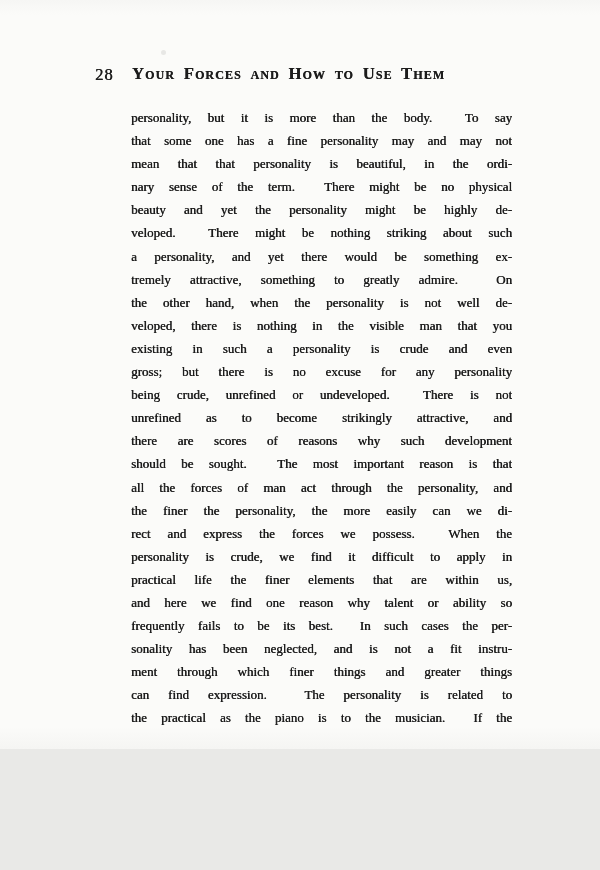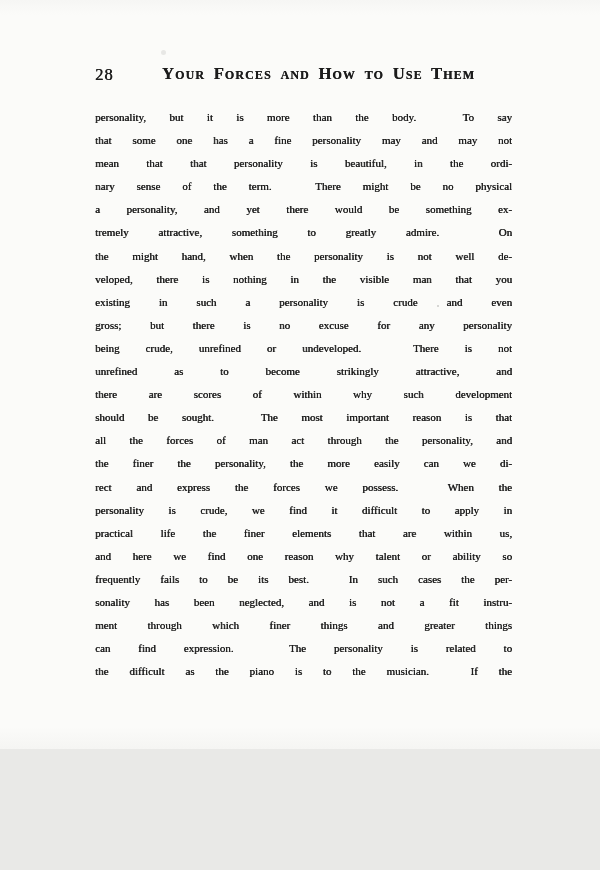--- a/index.html
+++ b/index.html
@@ -24,49 +24,50 @@
   .page-number {
     position: absolute;
     left: 0;
     top: 1px;
     font-size: 16.5px;
     letter-spacing: 1px;
     text-shadow: 0.4px 0 0 currentColor;
   }
   .running-title {
     position: absolute;
-    left: 4px;
+    left: 15px;
     width: 100%;
     box-sizing: border-box;
     padding-left: 22px;
-    text-align: center;
+    text-align: left;
     font-variant: small-caps;
     font-weight: bold;
     font-size: 16.5px;
     letter-spacing: 1.1px;
     word-spacing: 3.5px;
     white-space: nowrap;
     text-shadow: 0.3px 0 0 currentColor;
   }
   
   .body-text {
     position: absolute;
     left: 95px;
     top: 106px;
     width: 417px;
   }
   .body-text .line {
-    font-size: 11px;
+    font-size: 13px;
     line-height: 23.1px;
     height: 23.1px;
     overflow: hidden;
     text-align: justify;
     text-align-last: justify;
     white-space: pre-wrap;
     text-shadow: 0.4px 0 0 currentColor;
+    margin-left: 36px;
   }
   
   .speck { position: absolute; background: #8e8e8c; border-radius: 50%; }
   .speck-1 { left: 80px;  top: 820px; width: 4px; height: 3px; opacity: 0.65; }
   .speck-2 { left: 3px;   top: 816px; width: 2px; height: 8px; opacity: 0.40; border-radius: 1px; }
   .speck-3 { left: 161px; top: 50px;  width: 5px; height: 5px; opacity: 0.18; }
   .speck-4 { left: 437px; top: 305px; width: 2px; height: 2px; opacity: 0.45; }
 </style>
 </head>
 <body>
@@ -76,41 +77,43 @@
   <div class="header">
     <span class="page-number">28</span>
     <span class="running-title">Your Forces and How to Use Them</span>
   </div>
 
   <div class="body-text">
       <div class="line">personality, but it is more than the body.  To say</div>
       <div class="line">that some one has a fine personality may and may not</div>
       <div class="line">mean that that personality is beautiful, in the ordi-</div>
       <div class="line">nary sense of the term.  There might be no physical</div>
+      <div class="line">beauty and yet the personality might be highly de-</div>
+      <div class="line">veloped.  There might be nothing striking about such</div>
       <div class="line">a personality, and yet there would be something ex-</div>
       <div class="line">tremely attractive, something to greatly admire.  On</div>
-      <div class="line">the might hand, when the personality is not well de-</div>
+      <div class="line">the other hand, when the personality is not well de-</div>
       <div class="line">veloped, there is nothing in the visible man that you</div>
       <div class="line">existing in such a personality is crude and even</div>
       <div class="line">gross; but there is no excuse for any personality</div>
       <div class="line">being crude, unrefined or undeveloped.  There is not</div>
       <div class="line">unrefined as to become strikingly attractive, and</div>
-      <div class="line">there are scores of within why such development</div>
+      <div class="line">there are scores of reasons why such development</div>
       <div class="line">should be sought.  The most important reason is that</div>
       <div class="line">all the forces of man act through the personality, and</div>
       <div class="line">the finer the personality, the more easily can we di-</div>
       <div class="line">rect and express the forces we possess.  When the</div>
       <div class="line">personality is crude, we find it difficult to apply in</div>
       <div class="line">practical life the finer elements that are within us,</div>
       <div class="line">and here we find one reason why talent or ability so</div>
       <div class="line">frequently fails to be its best.  In such cases the per-</div>
       <div class="line">sonality has been neglected, and is not a fit instru-</div>
       <div class="line">ment through which finer things and greater things</div>
       <div class="line">can find expression.  The personality is related to</div>
-      <div class="line">the difficult as the piano is to the musician.  If the</div>
+      <div class="line">the practical as the piano is to the musician.  If the</div>
     </div>
 
   <div class="speck speck-1"></div>
   <div class="speck speck-2"></div>
   <div class="speck speck-3"></div>
   <div class="speck speck-4"></div>
 
 </div>
 
 </body></html>

